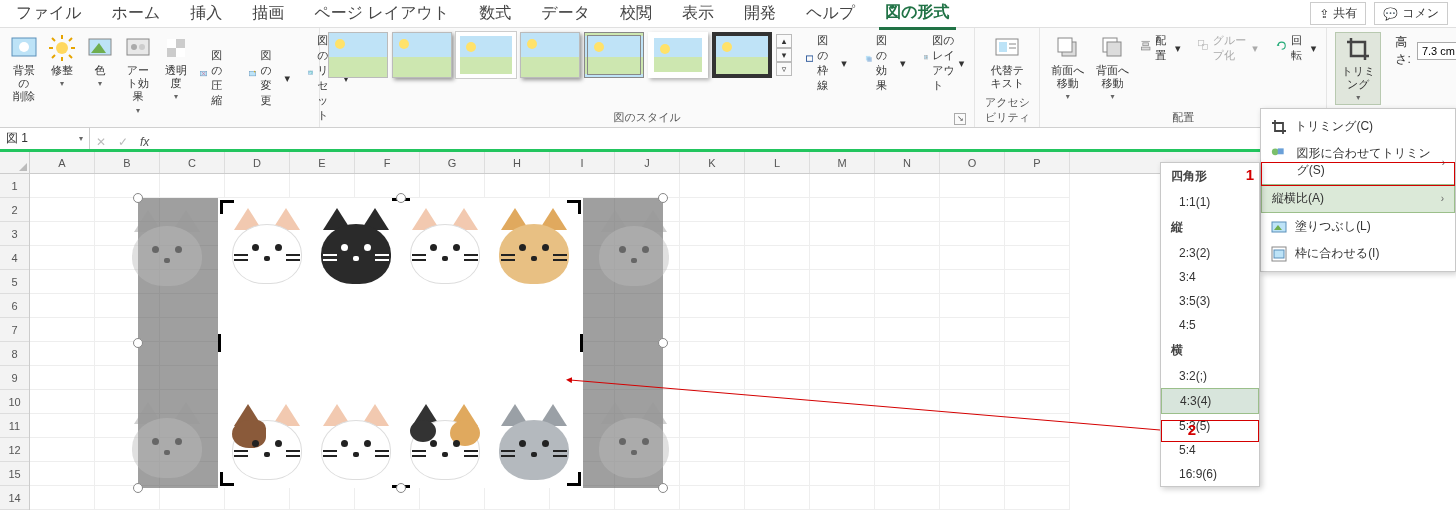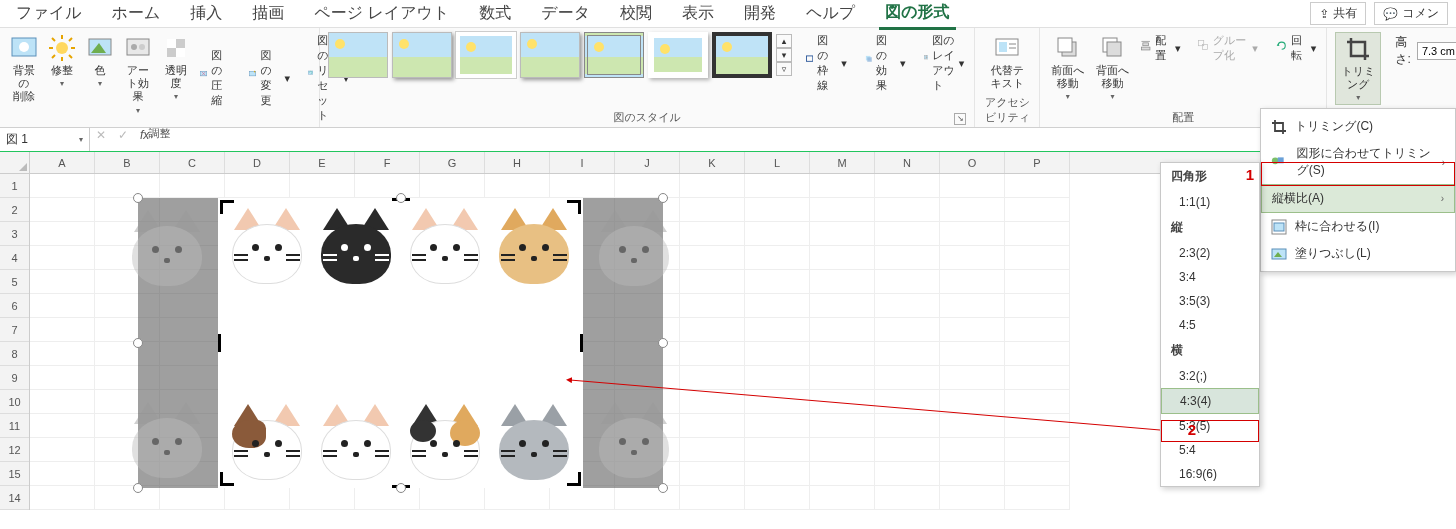--- a/index.html
+++ b/index.html
@@ -50,21 +50,21 @@
   .crop-menu .arrow { font-size:10px; color:#666; }
   .crop-menu .ic { width:16px; height:16px; }
 
   
   .aspect-menu { position:absolute; right:196px; top:162px; width:100px; background:#fff; border:1px solid #c8c8c8; box-shadow:2px 2px 6px rgba(0,0,0,.2); z-index:20; font-size:12px;}
   .aspect-menu .hdr { padding:5px 10px; font-weight:600; color:#444; }
   .aspect-menu .opt { padding:5px 18px; cursor:pointer; }
   .aspect-menu .opt.sel { background:#d8e5dc; border:1px solid #9bbf8a; }
 
   
-  .fbar { display:flex; align-items:flex-start; height:24px; border-bottom:1px solid #22c55e; }
+  .fbar { display:flex; align-items:flex-end; height:24px; border-bottom:3px solid #22c55e; }
   .namebox { width:90px; border-right:1px solid #ccc; padding:0 6px; display:flex; align-items:center; justify-content:space-between; height:100%; }
   .namebox .dd { font-size:8px; color:#666; }
   .fbar .fxbtn { width:22px; text-align:center; color:#888; cursor:pointer;}
   .fbar .fx { font-style:italic; padding:0 6px; color:#555; }
   .fbar input { flex:1; border:none; height:100%; outline:none; font-size:12px; padding:0 4px; }
 
   
   .sheet { position:relative; display:flex; height: calc(529px - 28px - 100px - 24px); }
   .rowhdrs { width:30px; background:#f3f3f3; border-right:1px solid #ccc;}
   .rowhdrs div { height:24px; border-bottom:1px solid #ddd; font-size:11px; text-align:center; line-height:24px; color:#555;}
@@ -231,21 +231,20 @@
               <svg viewBox="0 0 16 16">
                 <rect x="1" y="3" width="14" height="10" fill="#bde3f7" stroke="#5b8fb9"></rect>
                 <path d="M4 8 A4 4 0 1 1 8 12" stroke="#2a7" fill="none"></path>
               </svg>
             </div>
             <span>図のリセット</span>
             <span class="dd"> ▾</span>
           </div>
       </div>
     </div>
-    <div class="group-label">調整</div>
   </div>
 
   <div class="group" style="flex:1">
     <div class="group-body">
       <div class="style-gallery">
         <div class="style-thumb">
             <div class="sun"></div>
           </div>
         <div class="style-thumb shadow">
             <div class="sun"></div>
@@ -439,52 +438,52 @@
 <div class="crop-menu">
   <div class="mi">
       <div class="ic">
         <svg viewBox="0 0 16 16">
           <path d="M4 1 L4 12 L15 12 M1 4 L12 4 L12 15" stroke="#444" stroke-width="1.8" fill="none"></path>
         </svg>
       </div>
       <span>トリミング(C)</span>
     </div>
   <div class="mi sub">
-      <span style="display:flex;gap:12px;align-items:center">
+      <span style="display:flex;gap:12px;">
         <div class="ic">
           <svg viewBox="0 0 16 16">
             <circle cx="5" cy="8" r="4" fill="#7bbf6a"></circle>
             <rect x="8" y="4" width="7" height="7" fill="#6aa0d8"></rect>
           </svg>
         </div>
         <span>図形に合わせてトリミング(S)</span>
       </span>
       <span class="arrow">›</span>
     </div>
   <div class="mi sub sel">
       <span>縦横比(A)</span>
       <span class="arrow">›</span>
+    </div>
+  <div class="mi">
+      <div class="ic">
+        <svg viewBox="0 0 16 16">
+          <rect x="1" y="3" width="14" height="10" fill="#bde3f7" stroke="#5b8fb9"></rect>
+          <polygon points="3,11 7,6 11,11" fill="#6fae4f"></polygon>
+        </svg>
+      </div>
+      <span>塗りつぶし(L)</span>
     </div>
   <div class="mi">
       <div class="ic">
         <svg viewBox="0 0 16 16">
           <rect x="1" y="1" width="14" height="14" fill="none" stroke="#888"></rect>
           <rect x="3" y="4" width="10" height="8" fill="#bde3f7" stroke="#5b8fb9"></rect>
         </svg>
       </div>
       <span>枠に合わせる(I)</span>
-    </div>
-  <div class="mi">
-      <div class="ic">
-        <svg viewBox="0 0 16 16">
-          <rect x="1" y="3" width="14" height="10" fill="#bde3f7" stroke="#5b8fb9"></rect>
-          <polygon points="3,11 7,6 11,11" fill="#6fae4f"></polygon>
-        </svg>
-      </div>
-      <span>塗りつぶし(L)</span>
     </div>
 </div>
 
 <div class="aspect-menu">
   <div class="hdr">四角形</div>
   <div class="opt">1:1(1)</div>
   <div class="hdr">縦</div>
   <div class="opt">2:3(2)</div>
   <div class="opt">3:4</div>
   <div class="opt">3:5(3)</div>

